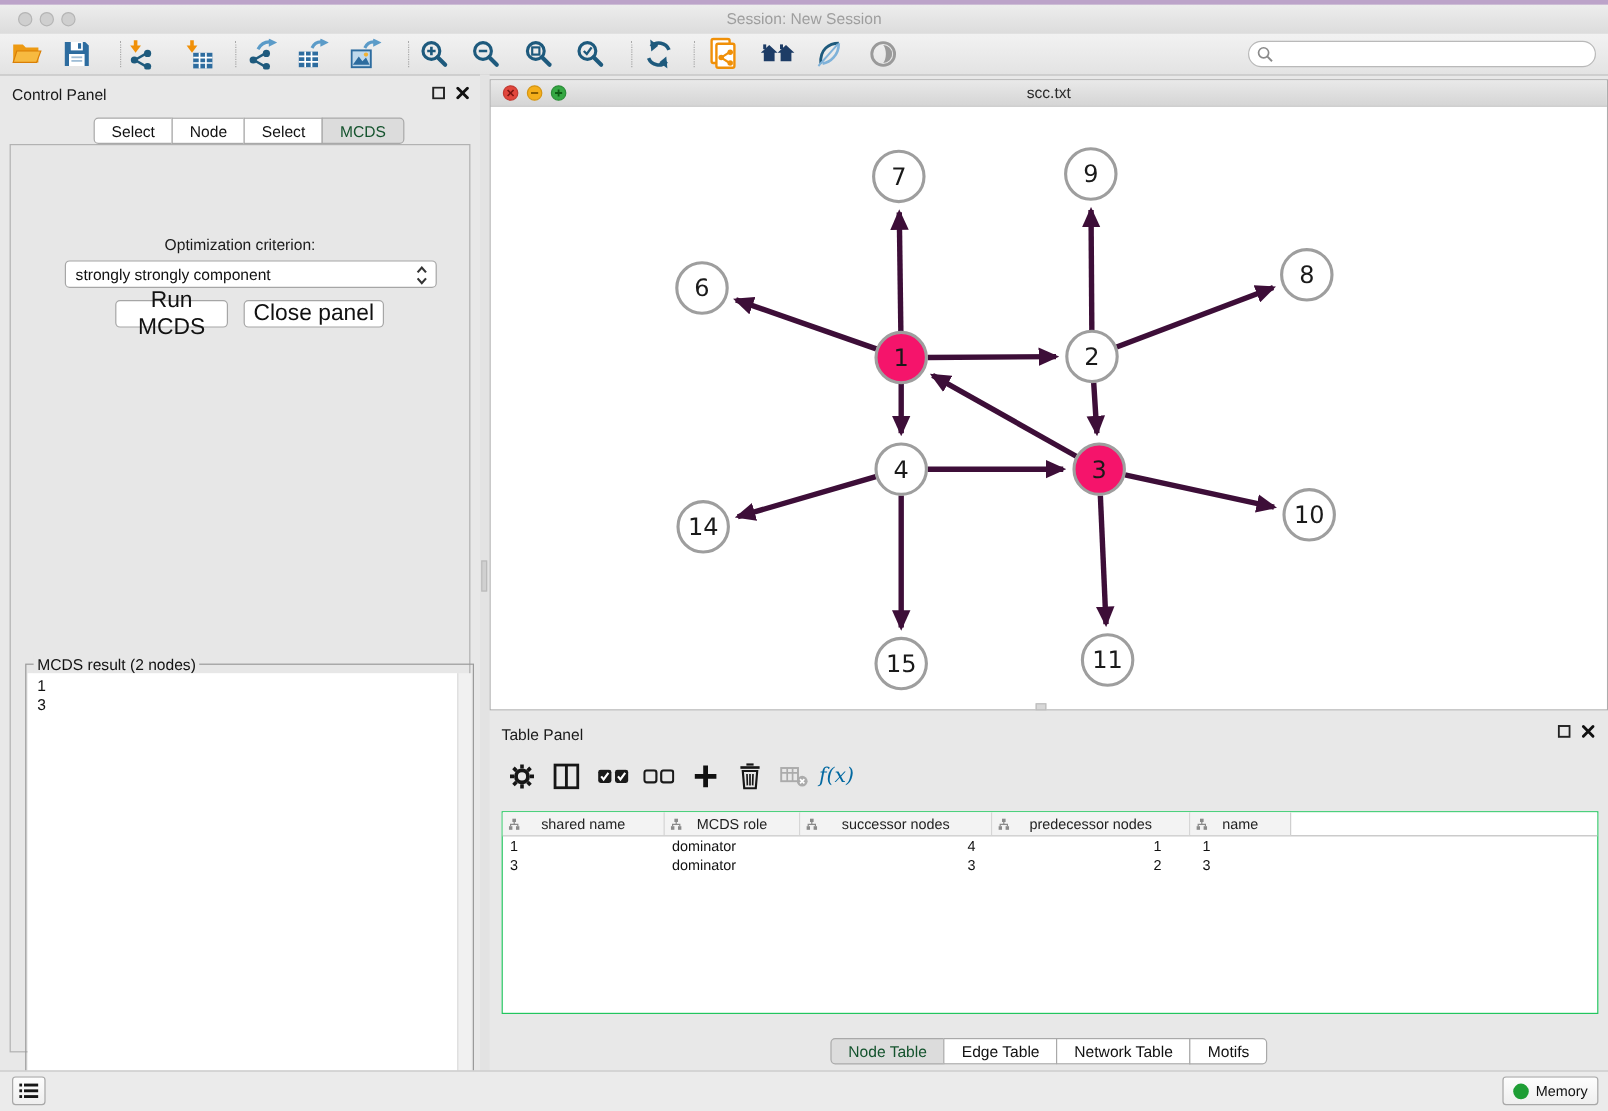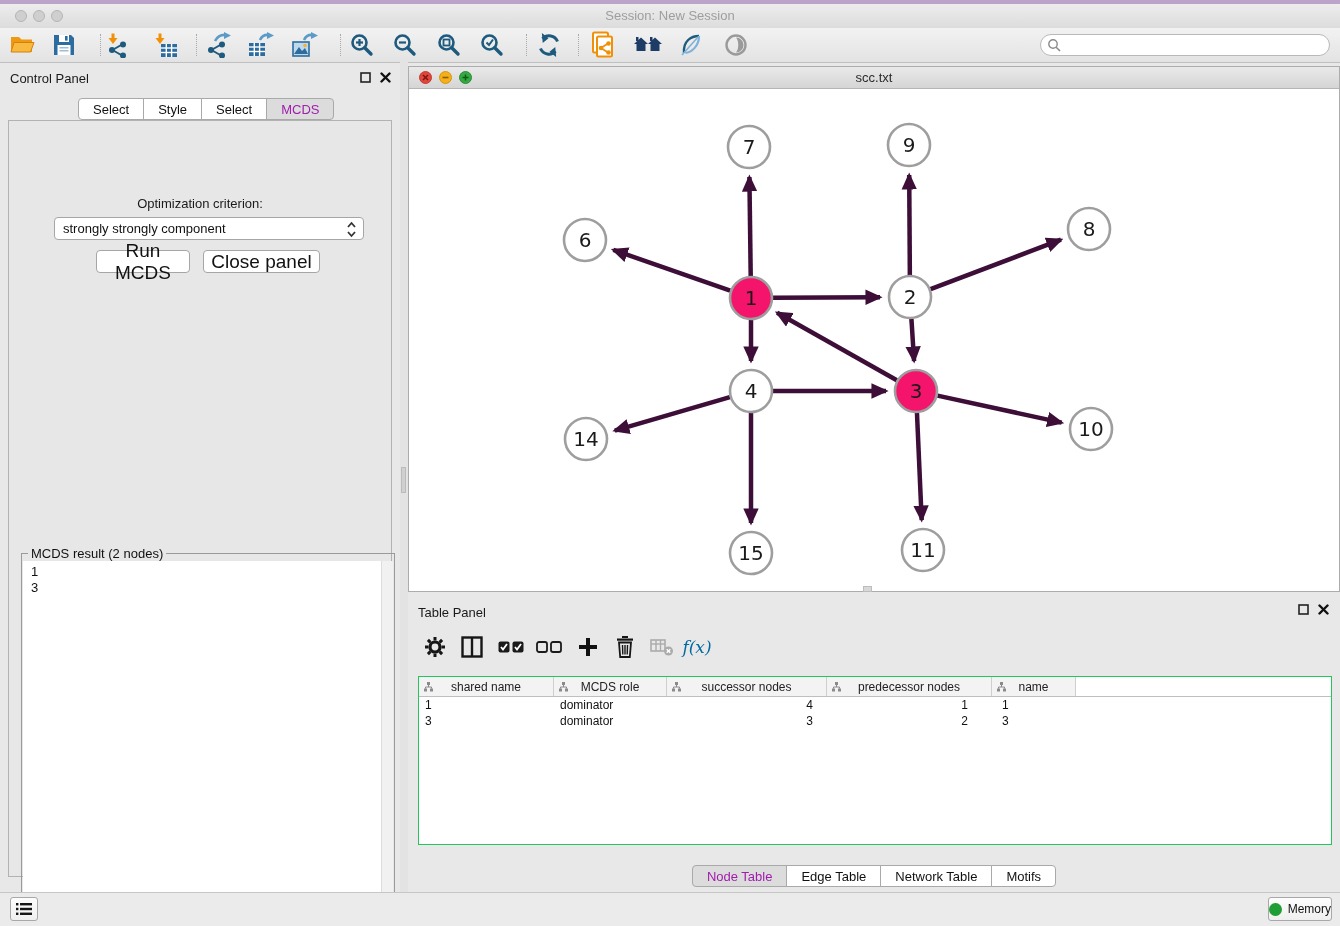--- a/index.html
+++ b/index.html
@@ -21,21 +21,21 @@
 
   
   .control-panel{left:0;top:62px;width:400px;height:830px;}
   .panel-title{position:absolute;left:10px;top:9px;font-size:13px;color:#1a1a1a;}
   .panel-icon{position:absolute;top:8px;width:14px;height:14px;display:flex;align-items:center;justify-content:center;}
   .cp-content{position:absolute;left:8px;top:58px;width:384px;height:757px;background:#E7E7E7;border:1px solid #B2B2B2;box-sizing:border-box;}
   .tabs-row{position:absolute;display:flex;}
   .tab{height:22px;line-height:22px;padding:0 14px;background:#fff;border:1px solid #A9A9A9;font-size:13px;color:#111;margin-left:-1px;box-sizing:border-box;}
   .tab.first{border-radius:4px 0 0 4px;margin-left:0;}
   .tab.last{border-radius:0 4px 4px 0;}
-  .tab.active{background:#DCDCDC;color:#a21caf;}
+  .tab.active{background:#DCDCDC;color:#14532d;}
   .opt-label{position:absolute;left:0;width:400px;top:75px;text-align:center;font-size:13px;color:#1a1a1a;}
   .dropdown{position:absolute;left:45px;top:96px;width:310px;height:23px;background:#fff;border:1px solid #A6A6A6;border-radius:4px;box-sizing:border-box;display:flex;align-items:center;padding-left:8px;font-size:13px;color:#111;}
   .dd-arrows{position:absolute;right:6px;top:3px;}
   .btn{position:absolute;height:23px;background:#fff;border:1px solid #A6A6A6;border-radius:4px;font-size:19px;color:#111;display:flex;align-items:center;justify-content:center;box-sizing:border-box;}
   .fieldset{position:absolute;left:12px;top:432px;width:374px;height:377px;border:1px solid #9A9A9A;box-sizing:border-box;}
   .fieldset-legend{position:absolute;left:6px;top:-8px;background:#E7E7E7;padding:0 3px;font-size:13px;color:#111;}
   .result-list{position:absolute;left:1px;top:7px;right:13px;bottom:1px;background:#fff;font-size:13px;padding:3px 0 0 8px;box-sizing:border-box;}
   .result-item{height:16px;line-height:16px;color:#111;}
   .result-scroll{position:absolute;top:7px;right:1px;width:12px;bottom:1px;background:#F1F1F1;border-left:1px solid #DDD;box-sizing:border-box;}
 
@@ -248,21 +248,21 @@
         </svg>
     </span>
     <span class="panel-icon" style="right:8px;">
       <svg width="11" height="11" viewBox="0 0 11 11">
           <line x1="1.5" y1="1.5" x2="9.5" y2="9.5" stroke="#111" stroke-width="2.4" stroke-linecap="round"></line>
           <line x1="9.5" y1="1.5" x2="1.5" y2="9.5" stroke="#111" stroke-width="2.4" stroke-linecap="round"></line>
         </svg>
     </span>
     <div class="tabs-row" style="left:78px;top:36px;" id="cp-tabs">
         <span class="tab first">Select</span>
-        <span class="tab">Style</span>
+        <span class="tab">Node</span>
         <span class="tab">Select</span>
         <span class="tab last active">MCDS</span>
       </div>
     <div class="cp-content">
       <div class="opt-label" style="left:0;width:382px;">Optimization criterion:</div>
       <div class="dropdown">
         <span>strongly strongly component</span>
         <span class="dd-arrows">
           <svg width="11" height="17" viewBox="0 0 11 17">
               <path d="M2 6 L5.5 2 L9 6" fill="none" stroke="#333" stroke-width="1.8"></path>
@@ -536,19 +536,19 @@
     <span class="sq-btn" style="left:10px;top:4px;width:28px;">
       <svg width="16" height="14" viewBox="0 0 16 14">
           <rect x="0" y="1" width="2.4" height="2.4" fill="#161616"></rect>
           <rect x="4" y="1" width="12" height="2.4" fill="#161616"></rect>
           <rect x="0" y="5.8" width="2.4" height="2.4" fill="#161616"></rect>
           <rect x="4" y="5.8" width="12" height="2.4" fill="#161616"></rect>
           <rect x="0" y="10.6" width="2.4" height="2.4" fill="#161616"></rect>
           <rect x="4" y="10.6" width="12" height="2.4" fill="#161616"></rect>
         </svg>
     </span>
-    <span class="sq-btn" style="right:8px;top:4px;width:64px;">
+    <span class="sq-btn" style="right:8px;top:4px;width:80px;">
       <span class="mem-dot"></span>
       <span>Memory</span>
     </span>
   </div>
 
 </div>
 
 </body></html>

